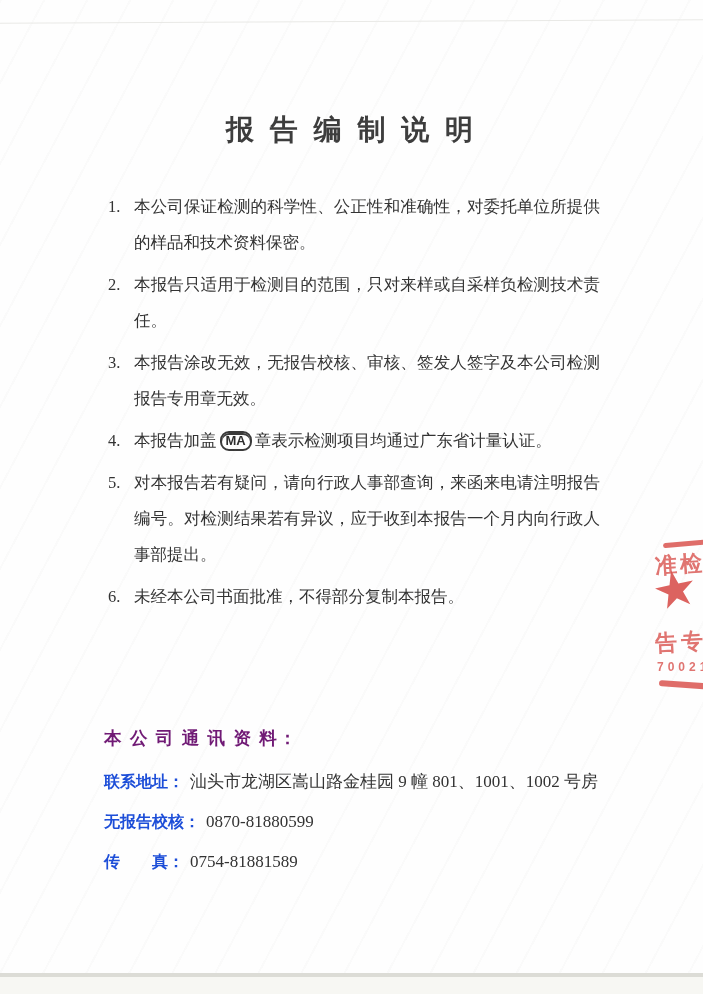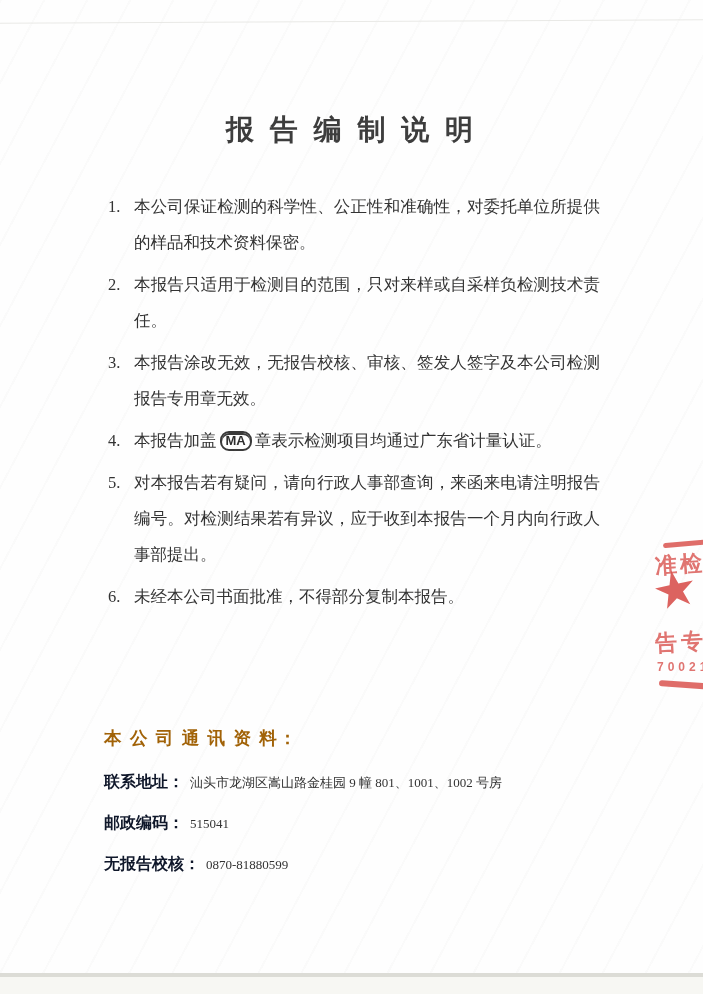--- a/index.html
+++ b/index.html
@@ -77,36 +77,36 @@
     box-shadow:inset 0 2px 0 #3a3a3a;
   }
 
   .contact{
     position:absolute;left:104px;top:726px;width:480px;
   }
   .contact-header{
     font-size:17.5px;
     font-weight:600;
     letter-spacing:2px;
-    color:#a16207;
+    color:#701a75;
     margin-bottom:20px;
   }
   .contact-row{
     margin-bottom:17px;
     line-height:23px;
     white-space:nowrap;
   }
   .contact-label{
     font-size:16px;
     font-weight:600;
-    color:#0f172a;
+    color:#1d4ed8;
     margin-right:6px;
   }
   .contact-value{
-    font-size:13px;
+    font-size:17px;
     color:#333;
   }
 
   
   .stamp{
     position:absolute;right:0;top:535px;width:52px;height:165px;
     color:#d9534f;
     pointer-events:none;
   }
   .stamp *{position:absolute;}
@@ -196,23 +196,23 @@
     <div class="stamp-bar-bottom"></div>
   </div>
 
   <div class="contact">
     <div class="contact-header">本 公 司 通 讯 资 料：</div>
 
     <div class="contact-row">
       <span class="contact-label">联系地址：</span><span class="contact-value">汕头市龙湖区嵩山路金桂园 9 幢 801、1001、1002 号房</span>
     </div>
     <div class="contact-row">
-      <span class="contact-label">邮政编码：</span><span class="contact-value">515041</span>
+      <span class="contact-label">无报告校核：</span><span class="contact-value">0870-81880599</span>
     </div>
     <div class="contact-row">
-      <span class="contact-label">无报告校核：</span><span class="contact-value">0870-81880599</span>
+      <span class="contact-label">传　　真：</span><span class="contact-value">0754-81881589</span>
     </div>
   </div>
 
   <div class="scan-bottom-line"></div>
   <div class="scan-bottom-strip"></div>
 
 </div>
 
 </body></html>

